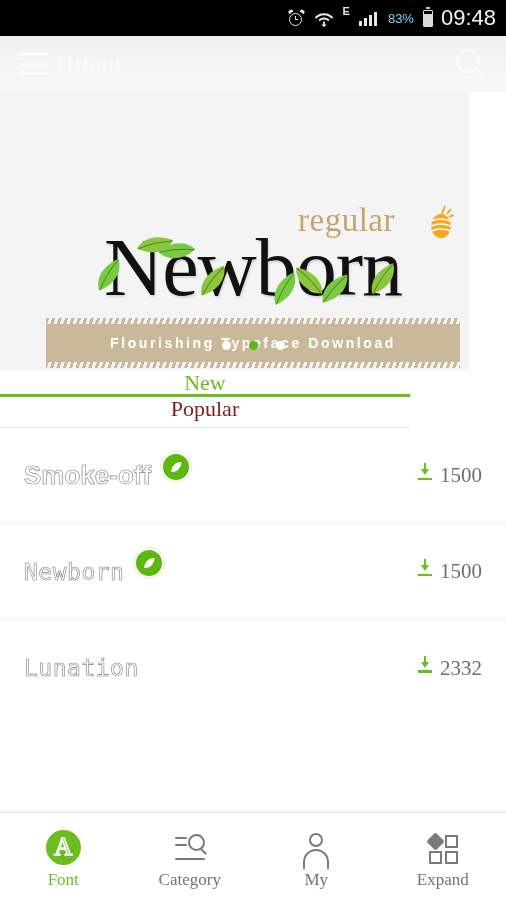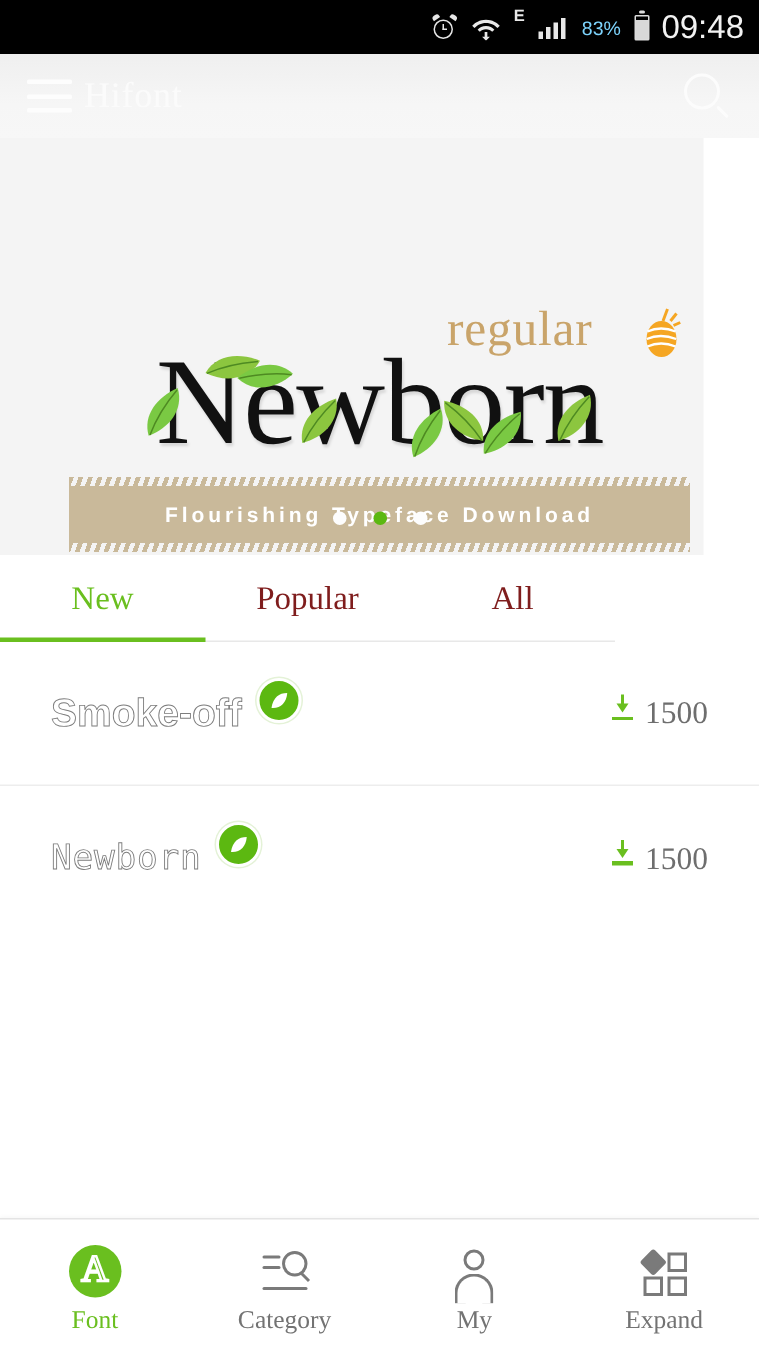--- a/index.html
+++ b/index.html
@@ -220,20 +220,21 @@
 
   
   .tabs {
     position: absolute;
     top: 370px; left: 0;
     width: 410px; height: 58px;
     background: #ffffff;
     display: flex;
     border-bottom: 1px solid #e8e8e8;
     box-sizing: border-box;
+    flex-direction: column;
   }
   .tab {
     flex: 1;
     display: flex; align-items: center; justify-content: center;
     font-family: "Liberation Serif", serif;
     font-size: 22px;
     color: #7f1d1d;
     cursor: pointer;
     position: relative;
   }
@@ -249,21 +250,21 @@
     position: absolute;
     top: 428px; left: 0;
     width: 506px;
     background: #ffffff;
   }
   .row {
     position: relative;
     height: 96px;
     display: flex;
     align-items: center;
-    padding: 0 34px;
+    padding: 0 24px;
     box-sizing: border-box;
     border-bottom: 1px solid #ededed;
     cursor: pointer;
   }
   .row:last-child { border-bottom: none; }
   .font-name {
     font-size: 26px;
     color: #8a8a8a;
     letter-spacing: 1px;
     font-family: "DejaVu Sans", sans-serif;
@@ -557,20 +558,32 @@
       <span class="dl">
         <span class="dl-icon">
           <span class="stem"></span>
             <span class="head"></span>
             <span class="base"></span>
         </span>
         <span class="dl-count">1500</span>
       </span>
     </div>
 
+    <div class="row">
+      <span class="font-name square">Lunation</span>
+      <span class="row-spacer"></span>
+      <span class="dl">
+        <span class="dl-icon">
+          <span class="stem"></span>
+            <span class="head"></span>
+            <span class="base"></span>
+        </span>
+        <span class="dl-count">2332</span>
+      </span>
+    </div>
 
   </div>
 
   <div class="bottomnav">
 
     <div class="nav-item active">
       <div class="nav-icon">
         <div class="ic-font">
             <span>A</span>
           </div>

